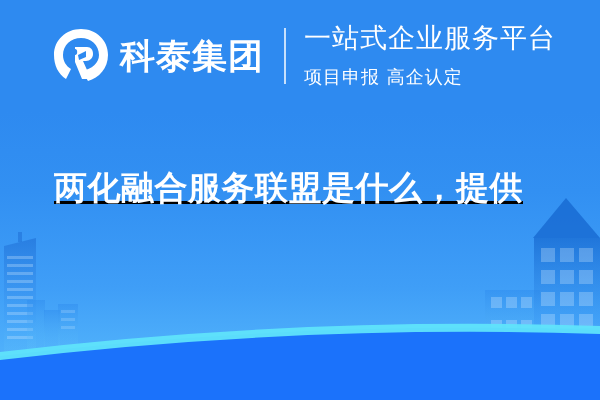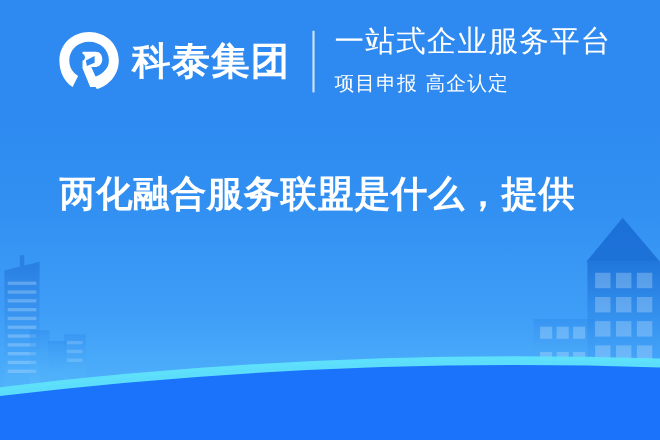--- a/index.html
+++ b/index.html
@@ -107,23 +107,24 @@
     letter-spacing: 1px;
     white-space: nowrap;
     margin-top: 12px;
     font-family: "DejaVu Serif", "Liberation Serif", serif;
   }
 
   
   .headline {
     position: absolute;
     left: 54px;
-    top: 152px;
+    top: 164px;
     width: 500px;
     z-index: 5;
+    text-decoration: underline;
   }
 
   .headline-line {
     font-size: 33px;
     font-weight: bold;
     color: #ffffff;
     line-height: 1.46;
     letter-spacing: 0.5px;
     white-space: nowrap;
     font-family: "DejaVu Sans", "Liberation Sans", sans-serif;

